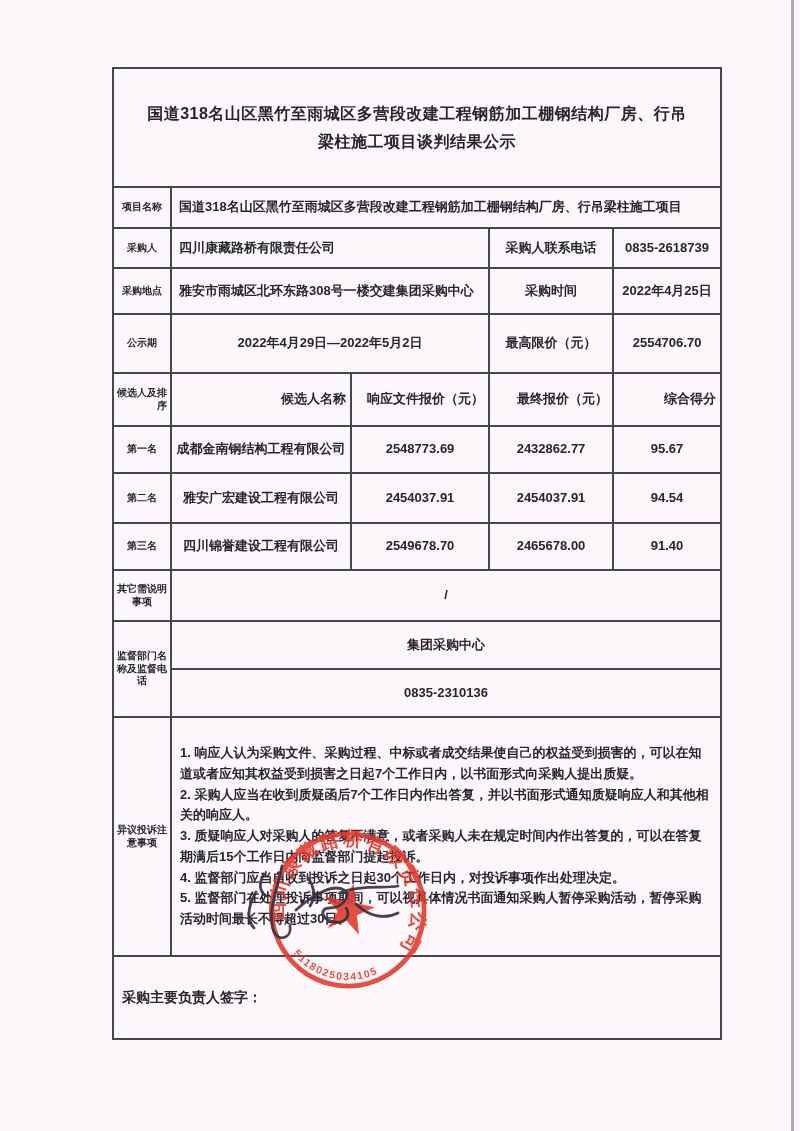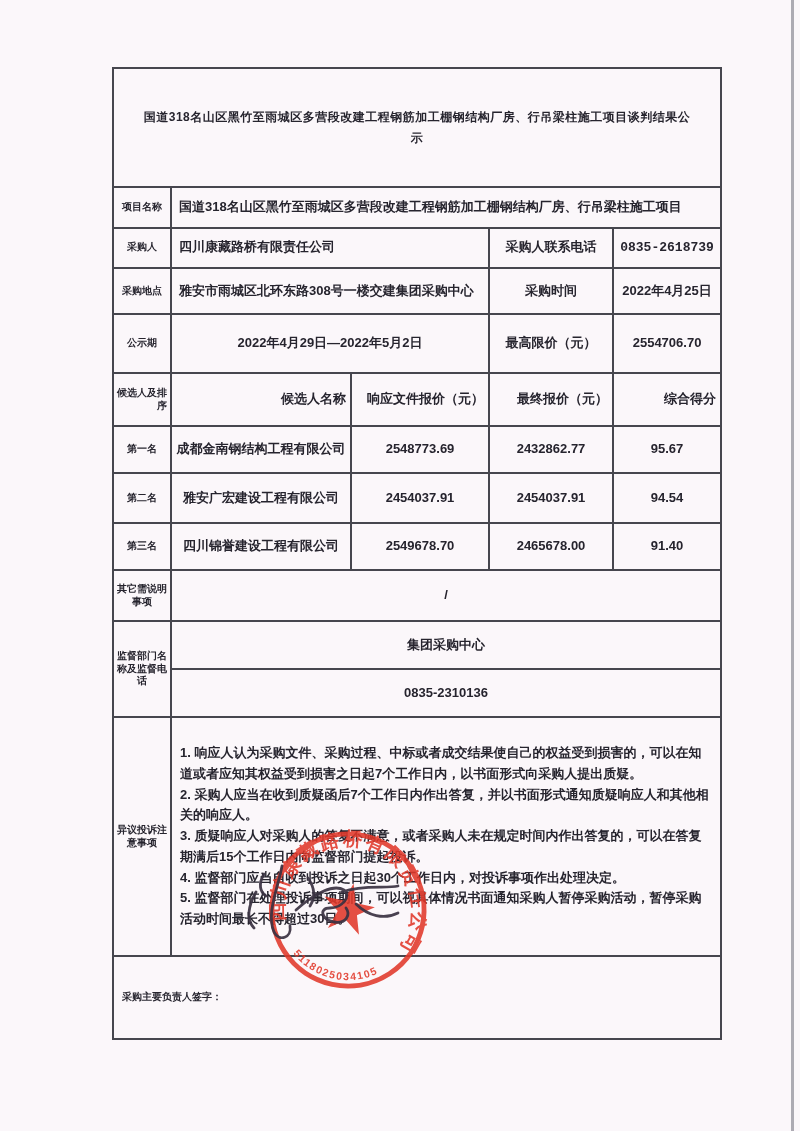--- a/index.html
+++ b/index.html
@@ -22,34 +22,34 @@
     border:2px solid #46464e;
     font-size:13px; font-weight:600;
     vertical-align:middle; text-align:center;
     padding:2px 4px; word-break:break-all;
     line-height:1.45;
   }
   td.label {
     font-size:10px; line-height:1.28; padding:2px 3px;
   }
   td.title-cell {
-    font-size:12px; font-weight:700; letter-spacing:.5px;
+    font-size:16px; font-weight:700; letter-spacing:.5px;
     line-height:1.75; padding:8px 26px;
   }
   td.left { text-align:left; padding-left:7px; }
   td.notice {
     text-align:left; line-height:1.6; padding:8px 10px 8px 8px;
   }
   td.notice p { margin:0; }
-  td.sign { text-align:left; padding-left:8px; font-size:10px; }
+  td.sign { text-align:left; padding-left:8px; font-size:14px; }
 
   
   tr.r-title  td { height:101px; }
   tr.r-proj   td { height:35px; }
-  tr.r-buyer  td { height:34px;font-family:Liberation Mono, monospace; }
+  tr.r-buyer  td { height:34px; }
   tr.r-loc    td { height:40px; }
   tr.r-pub    td { height:53px;text-align:center; }
   tr.r-chead  td { height:47px;text-align:right; }
   tr.r-c1     td { height:41px; }
   tr.r-c2     td { height:44px;margin-top:20px; }
   tr.r-c3     td { height:41px; }
   tr.r-other  td { height:45px;margin-top:40px; }
   tr.r-sup1   td { height:42px; }
   tr.r-sup2   td { height:42px; }
   tr.r-notice td { height:221px; }

